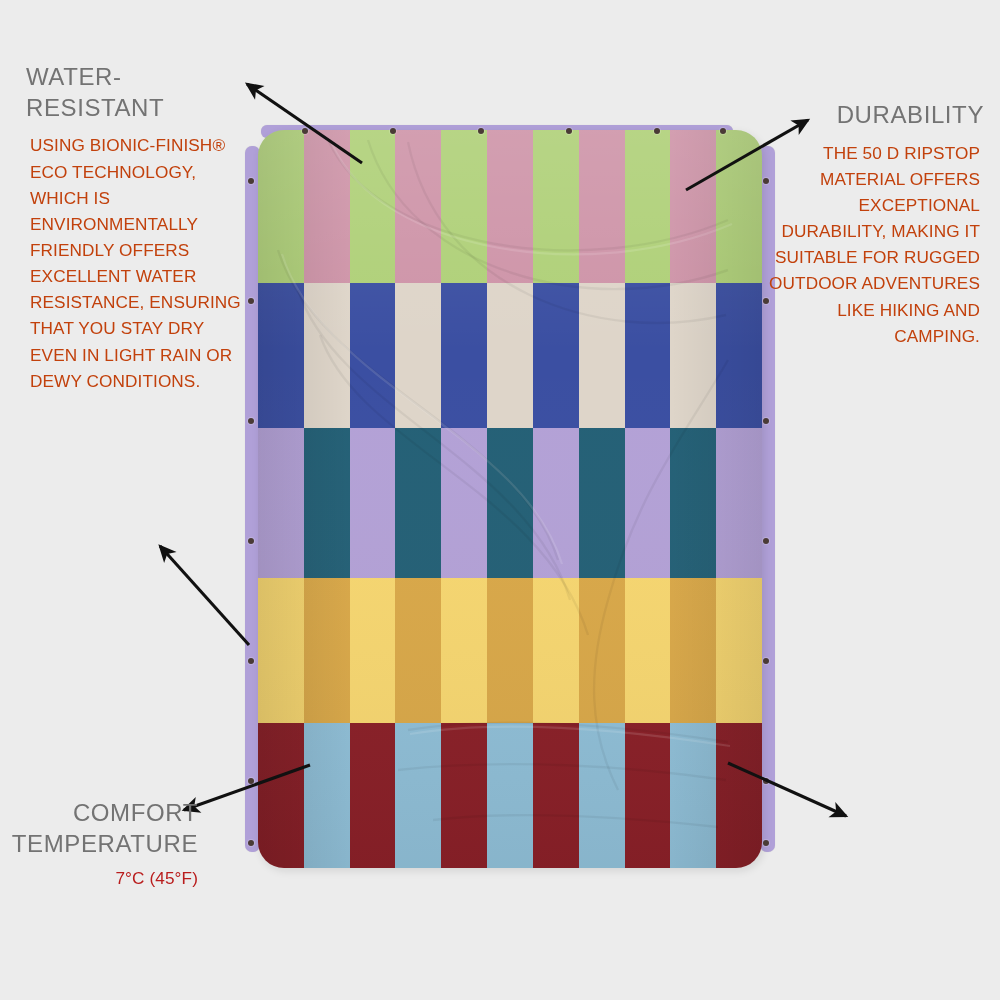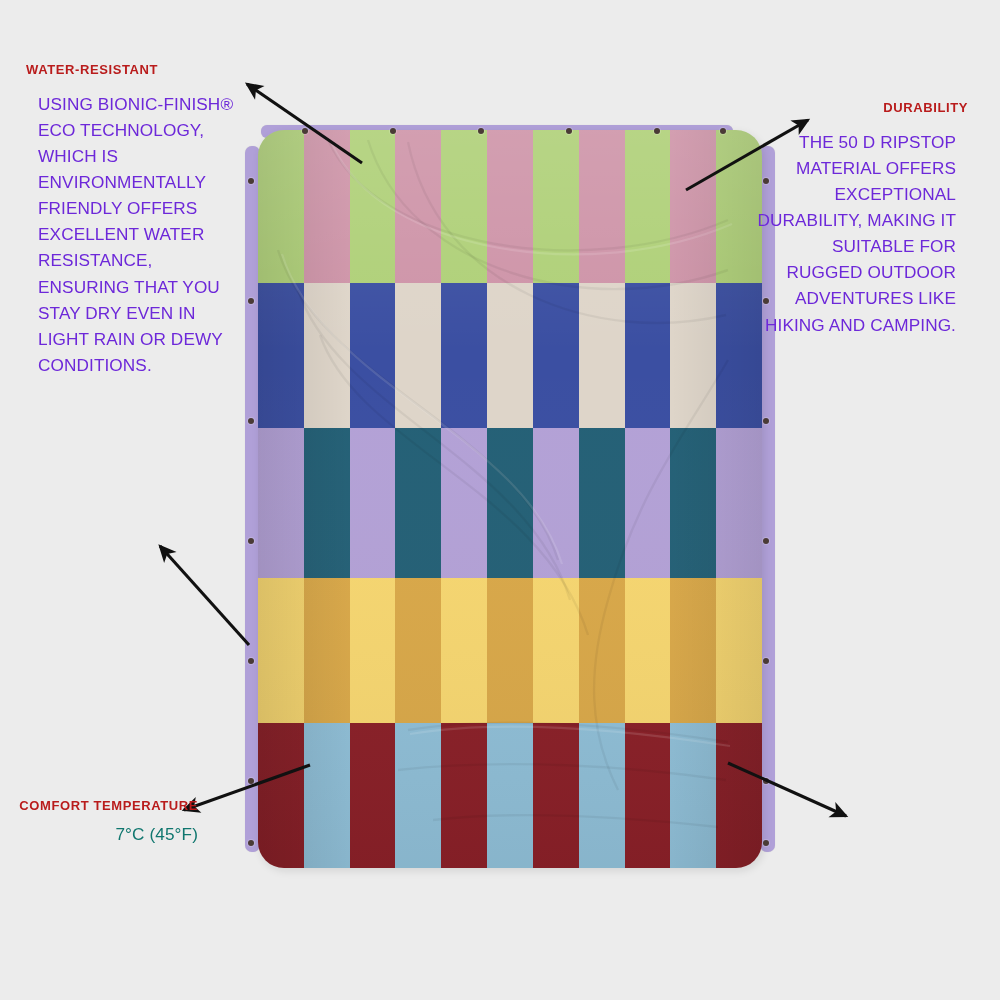--- a/index.html
+++ b/index.html
@@ -17,50 +17,50 @@
   #stage {
     position: relative;
     width: 1000px;
     height: 1000px;
     background: #ECECEC;
   }
 
   
   .anno { position: absolute; }
   .anno-title {
-    font-weight: 700;
-    font-size: 13px;
+    font-weight: 400;
+    font-size: 24px;
     letter-spacing: 0.6px;
-    color: #b91c1c;
+    color: #737373;
     text-transform: uppercase;
     line-height: 1.28;
     margin: 0 0 9px 0;
     font-stretch: condensed;
   }
   .anno-body {
     font-size: 17.2px;
     line-height: 1.52;
-    color: #6d28d9;
+    color: #c2410c;
     letter-spacing: 0.1px;
     text-transform: uppercase;
-    margin: 12px;
+    margin: 4px;
     font-weight: 400;
   }
   .align-left  { text-align: left; }
   .align-right { text-align: right; }
 
   #anno-water     { left: 26px;  top: 62px;  width: 232px; }
   #anno-buttons   { left: 26px;  top: 381px; width: 215px; }
   #anno-comfort   { left: 10px;  top: 798px; width: 188px; }
-  #anno-durability{ left: 740px; top: 100px; width: 228px; }
+  #anno-durability{ left: 756px; top: 100px; width: 228px; }
   #anno-washable  { left: 740px; top: 810px; width: 240px; }
 
   .temp-value {
     font-size: 17.2px;
-    color: #0f766e;
+    color: #b91c1c;
     margin: 6px 0 0 0;
     letter-spacing: 0.1px;
     text-align: right;
   }
 
   
   #arrows {
     position: absolute;
     left: 0; top: 0;
     width: 1000px; height: 1000px;

